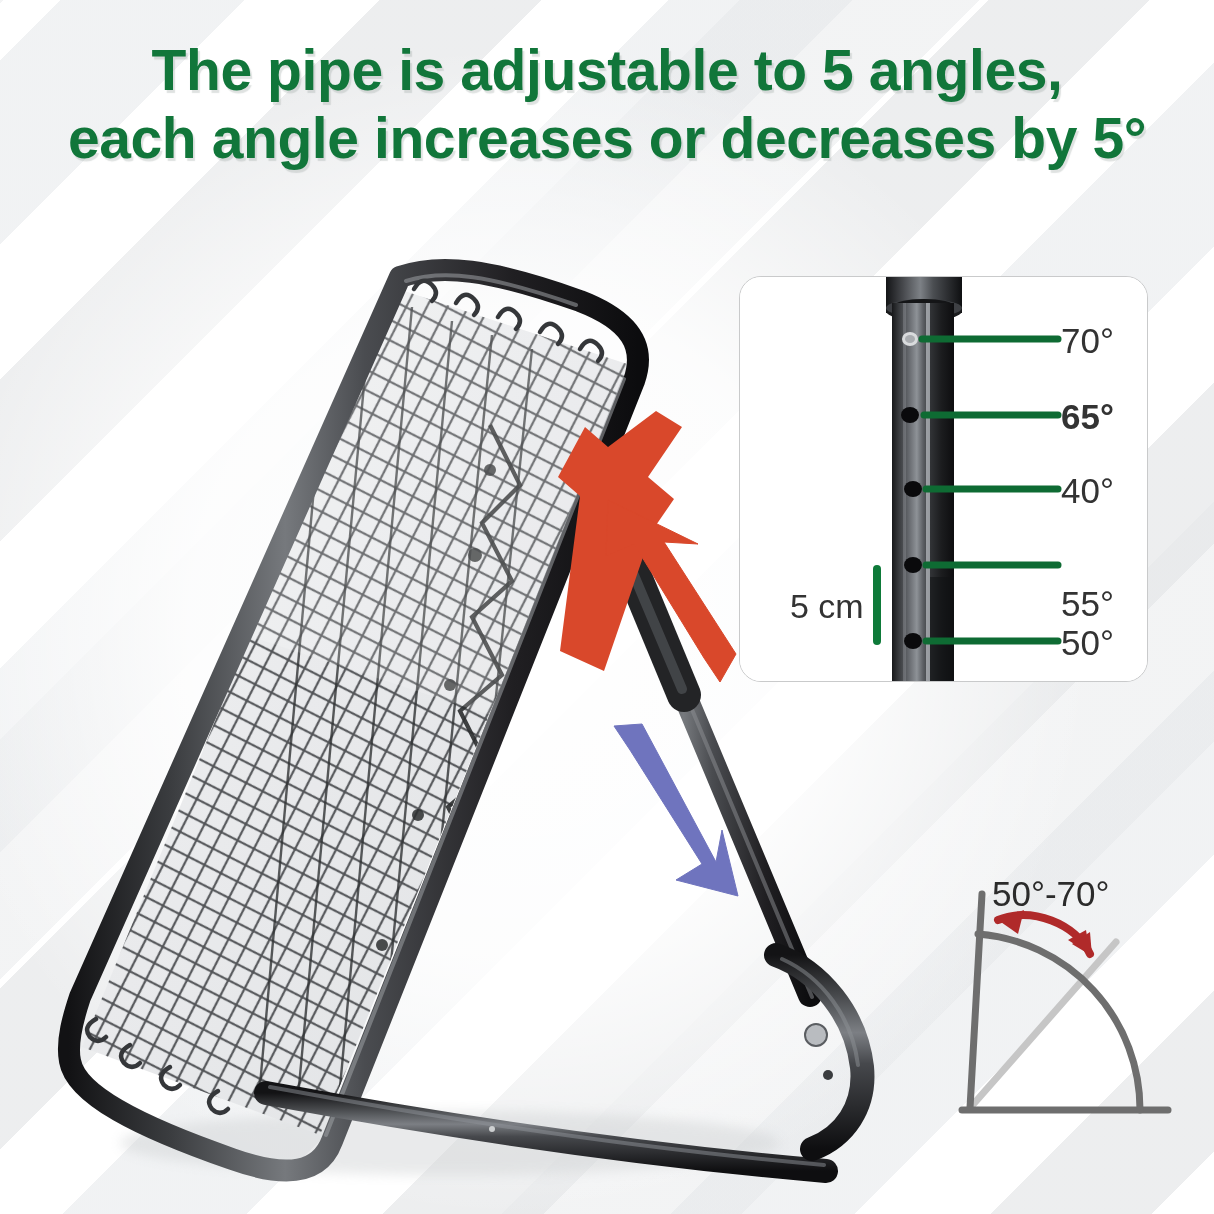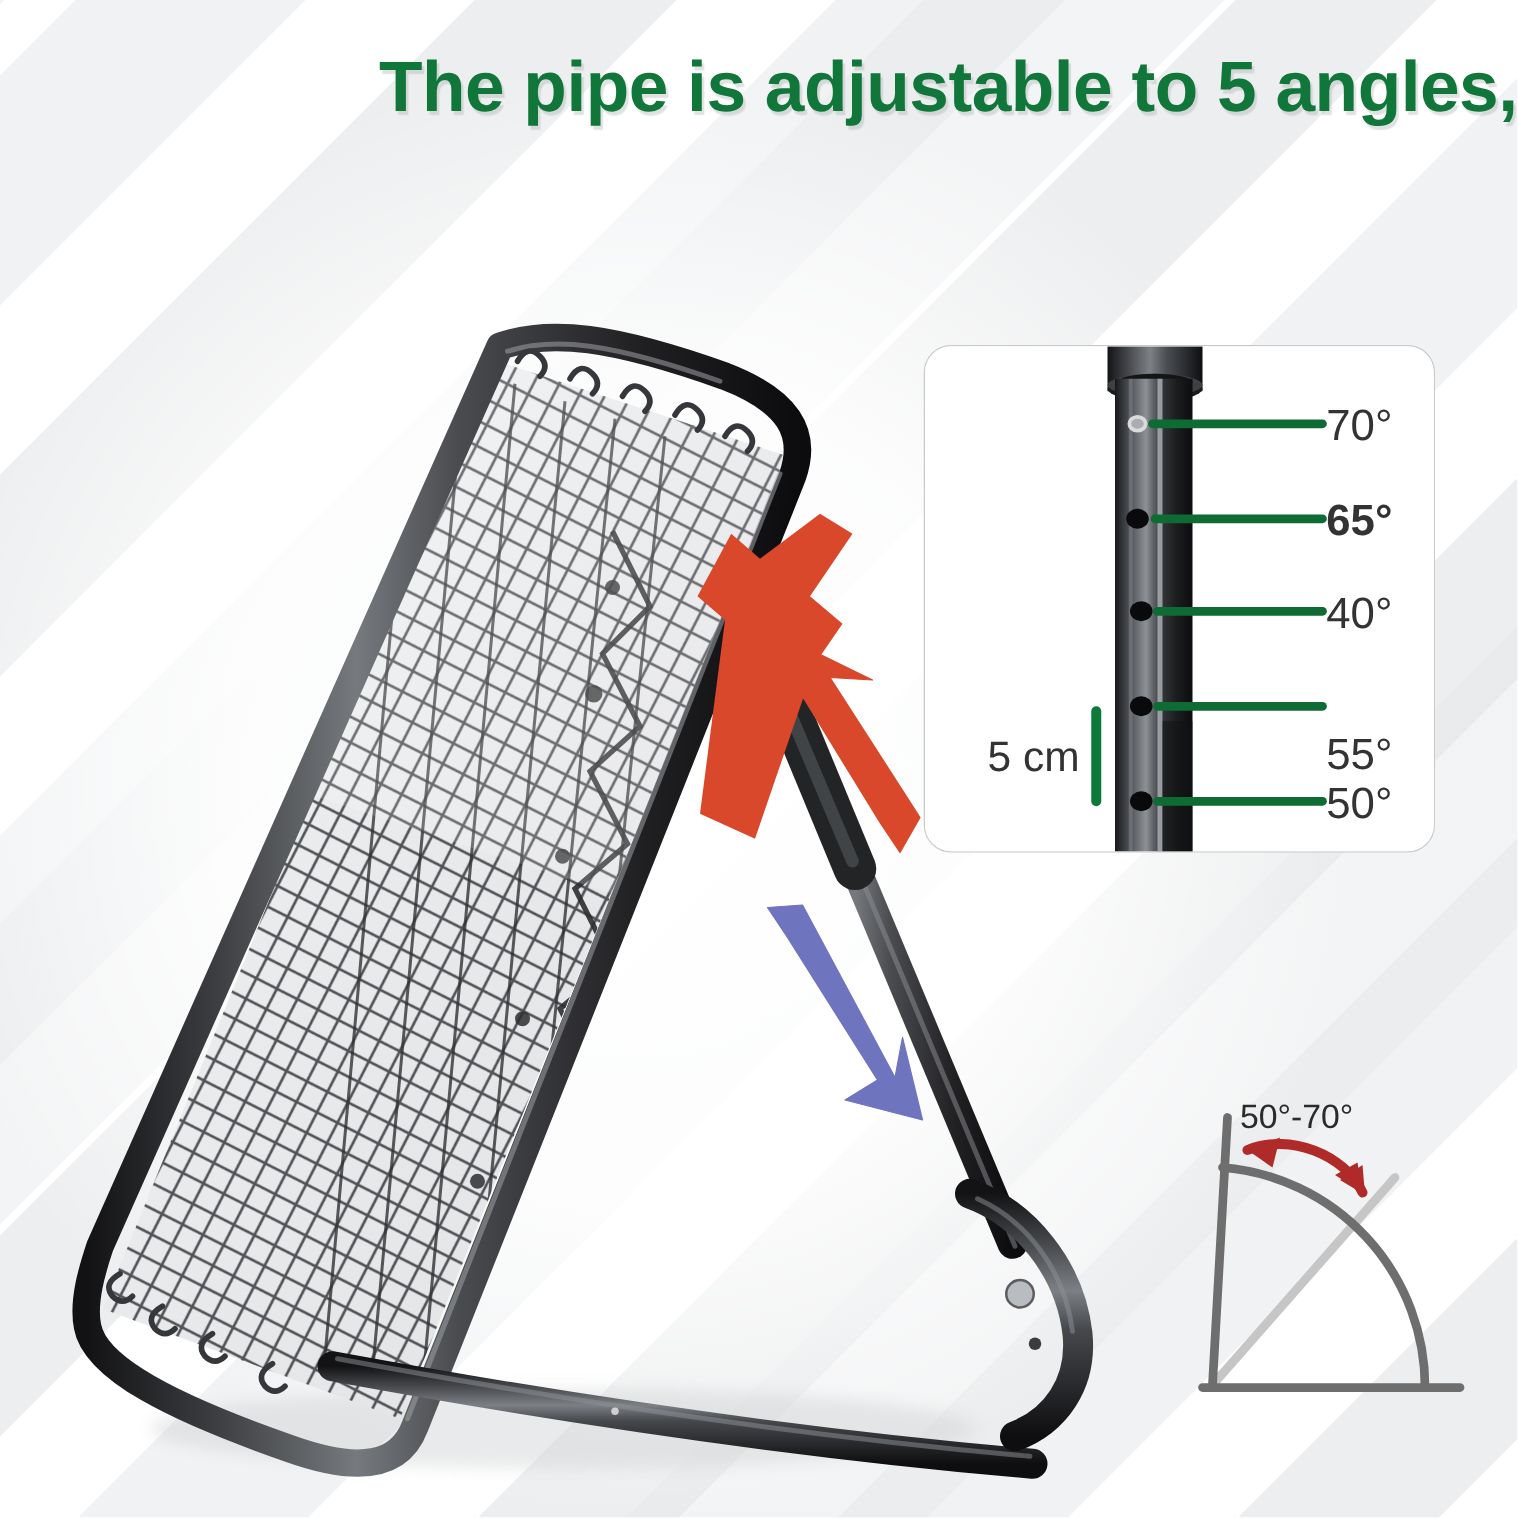--- a/index.html
+++ b/index.html
@@ -55,21 +55,21 @@
     background:
       radial-gradient(circle at 42% 52%, rgba(255,255,255,0.97) 0%, rgba(255,255,255,0.85) 34%, rgba(255,255,255,0.0) 62%);
   }
 
   
   .headline {
     position: absolute;
     left: 0;
     top: 36px;
     width: 1214px;
-    text-align: right;
+    text-align: center;
     color: #11763A;
     font-size: 57px;
     line-height: 68px;
     font-weight: 700;
     letter-spacing: -0.4px;
     text-shadow: 2px 3px 1px rgba(150,160,155,0.30);
     white-space: nowrap;
   }
   .headline .l2 { display: block; }
 
@@ -123,37 +123,38 @@
     left: 940px;
     top: 862px;
     width: 262px;
     height: 278px;
   }
   .angle-range-label {
     position: absolute;
     left: 992px;
     top: 878px;
     color: #2b2b2b;
-    font-size: 27px;
+    font-size: 35px;
     line-height: 31px;
     white-space: nowrap;
   }
 </style>
 </head>
 <body>
 
 <div id="stage">
 
   <div class="bg-base"></div>
   <div class="bg-bands"></div>
   <div class="bg-bands2"></div>
   <div class="bg-wash"></div>
 
   <div class="headline">
     <span class="l1">The pipe is adjustable to 5 angles,</span>
+    <span class="l2">each angle increases or decreases by 5°</span>
   </div>
 
   <svg class="product" viewBox="0 0 920 930">
     <defs>
       <linearGradient id="tubeG" x1="0" y1="0" x2="1" y2="0">
         <stop offset="0%" stop-color="#121214"></stop>
         <stop offset="18%" stop-color="#3b3d40"></stop>
         <stop offset="38%" stop-color="#76797d"></stop>
         <stop offset="52%" stop-color="#4a4c50"></stop>
         <stop offset="78%" stop-color="#201f22"></stop>

